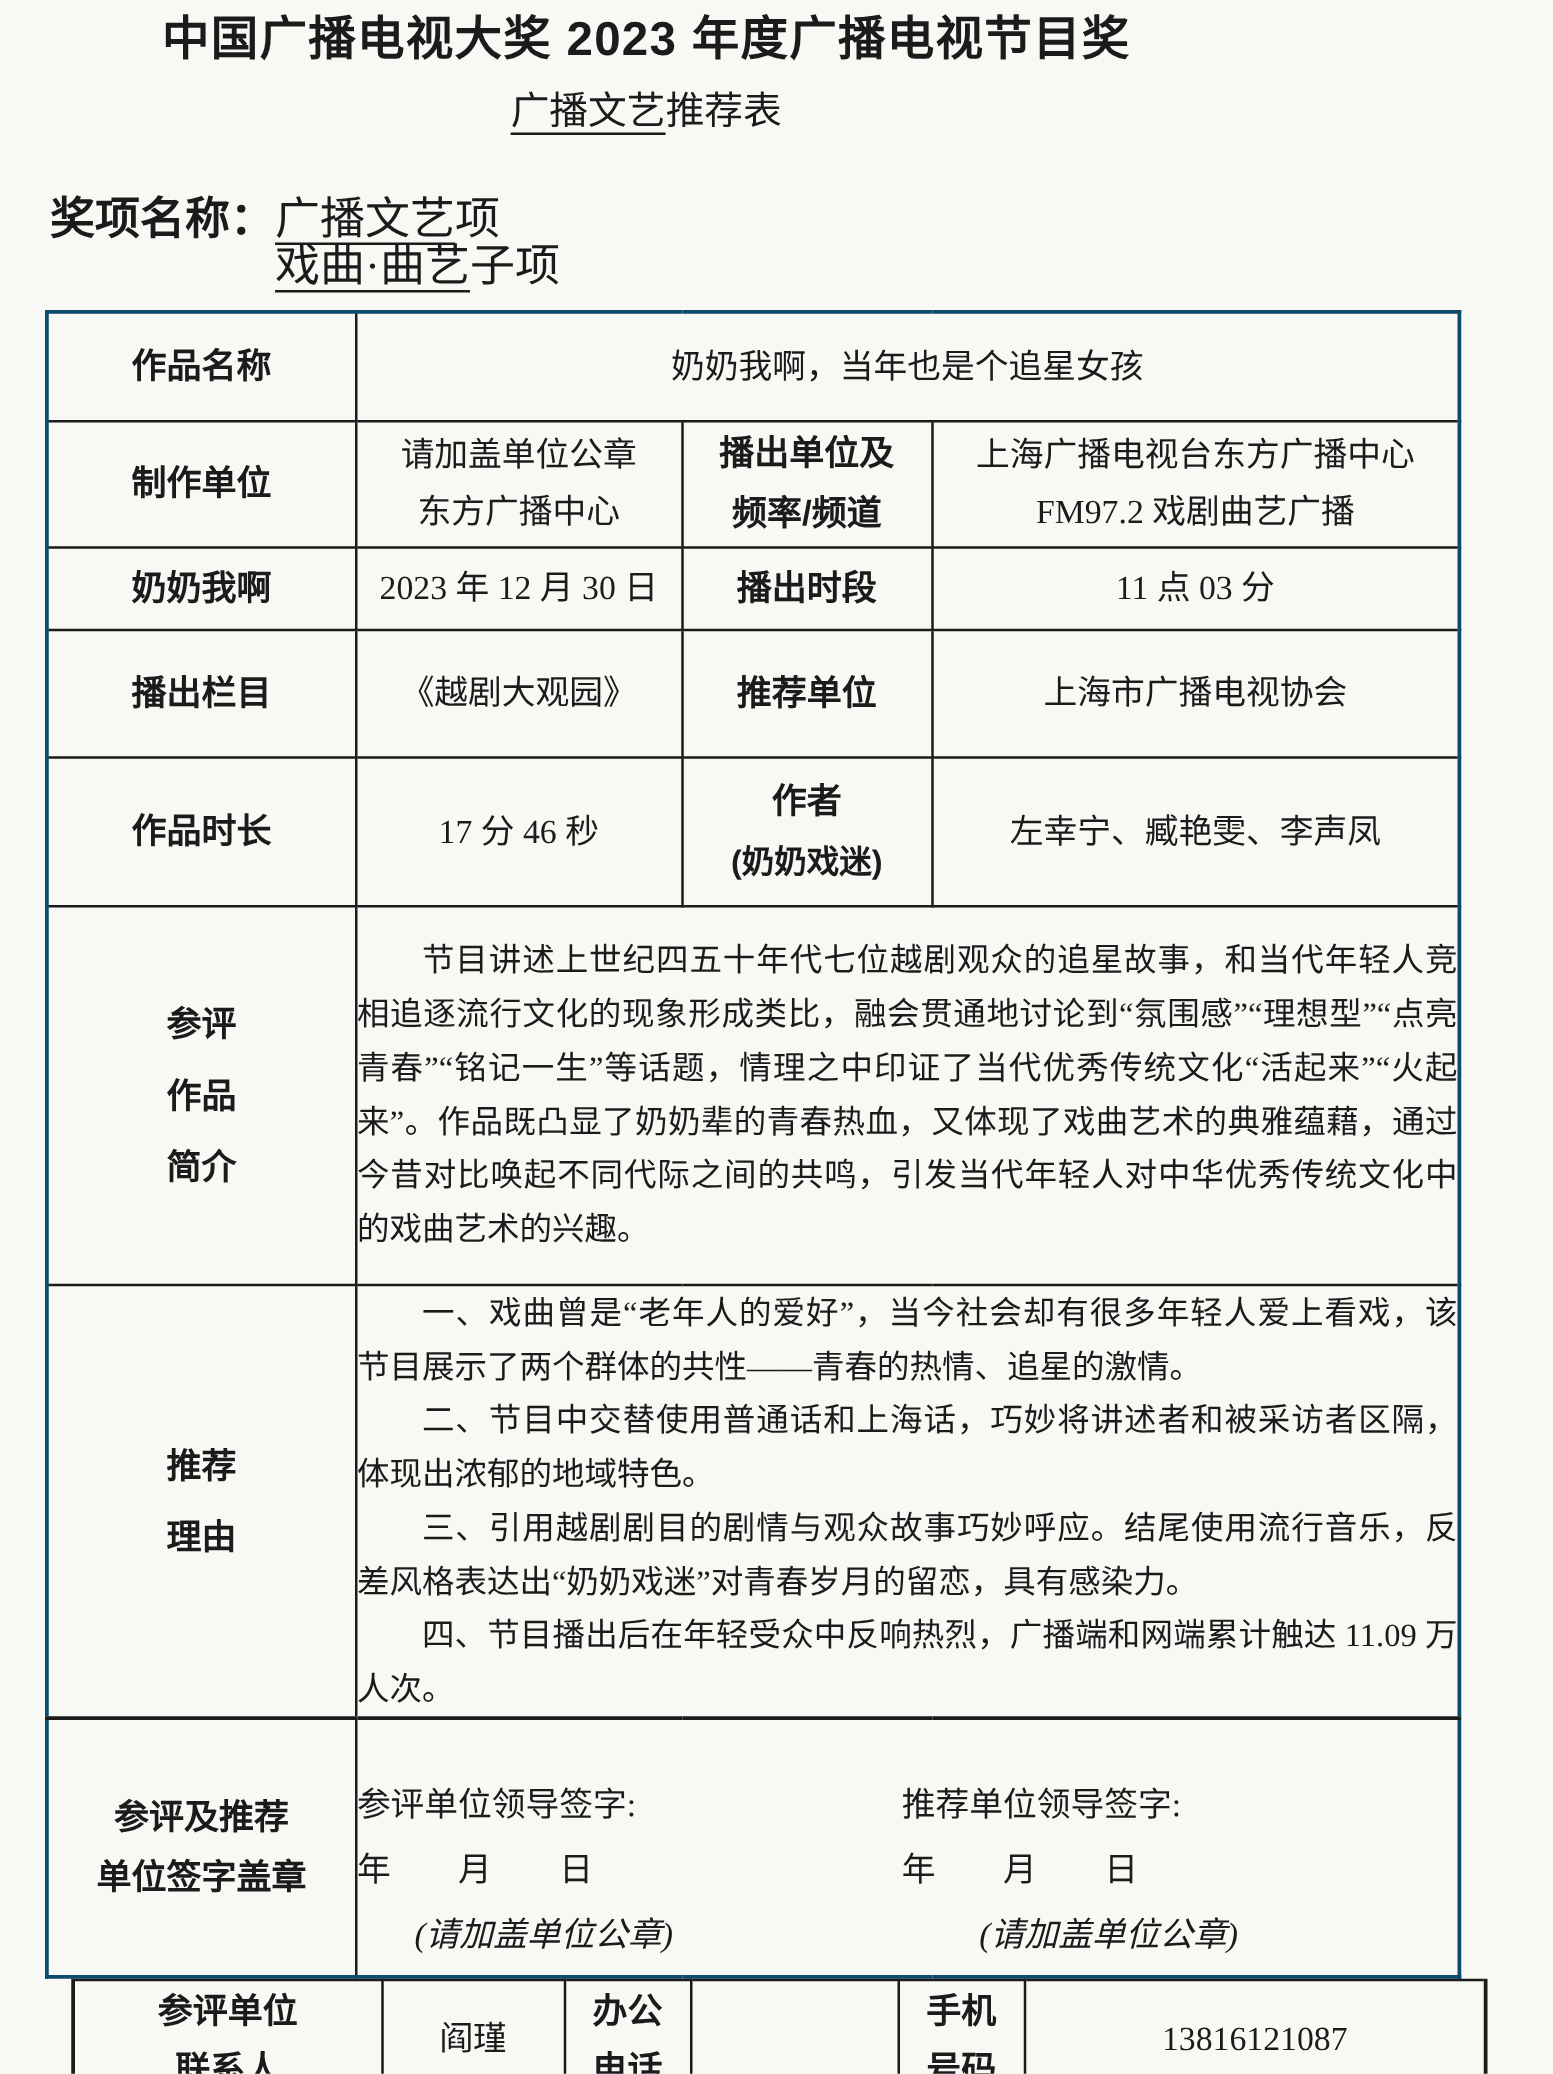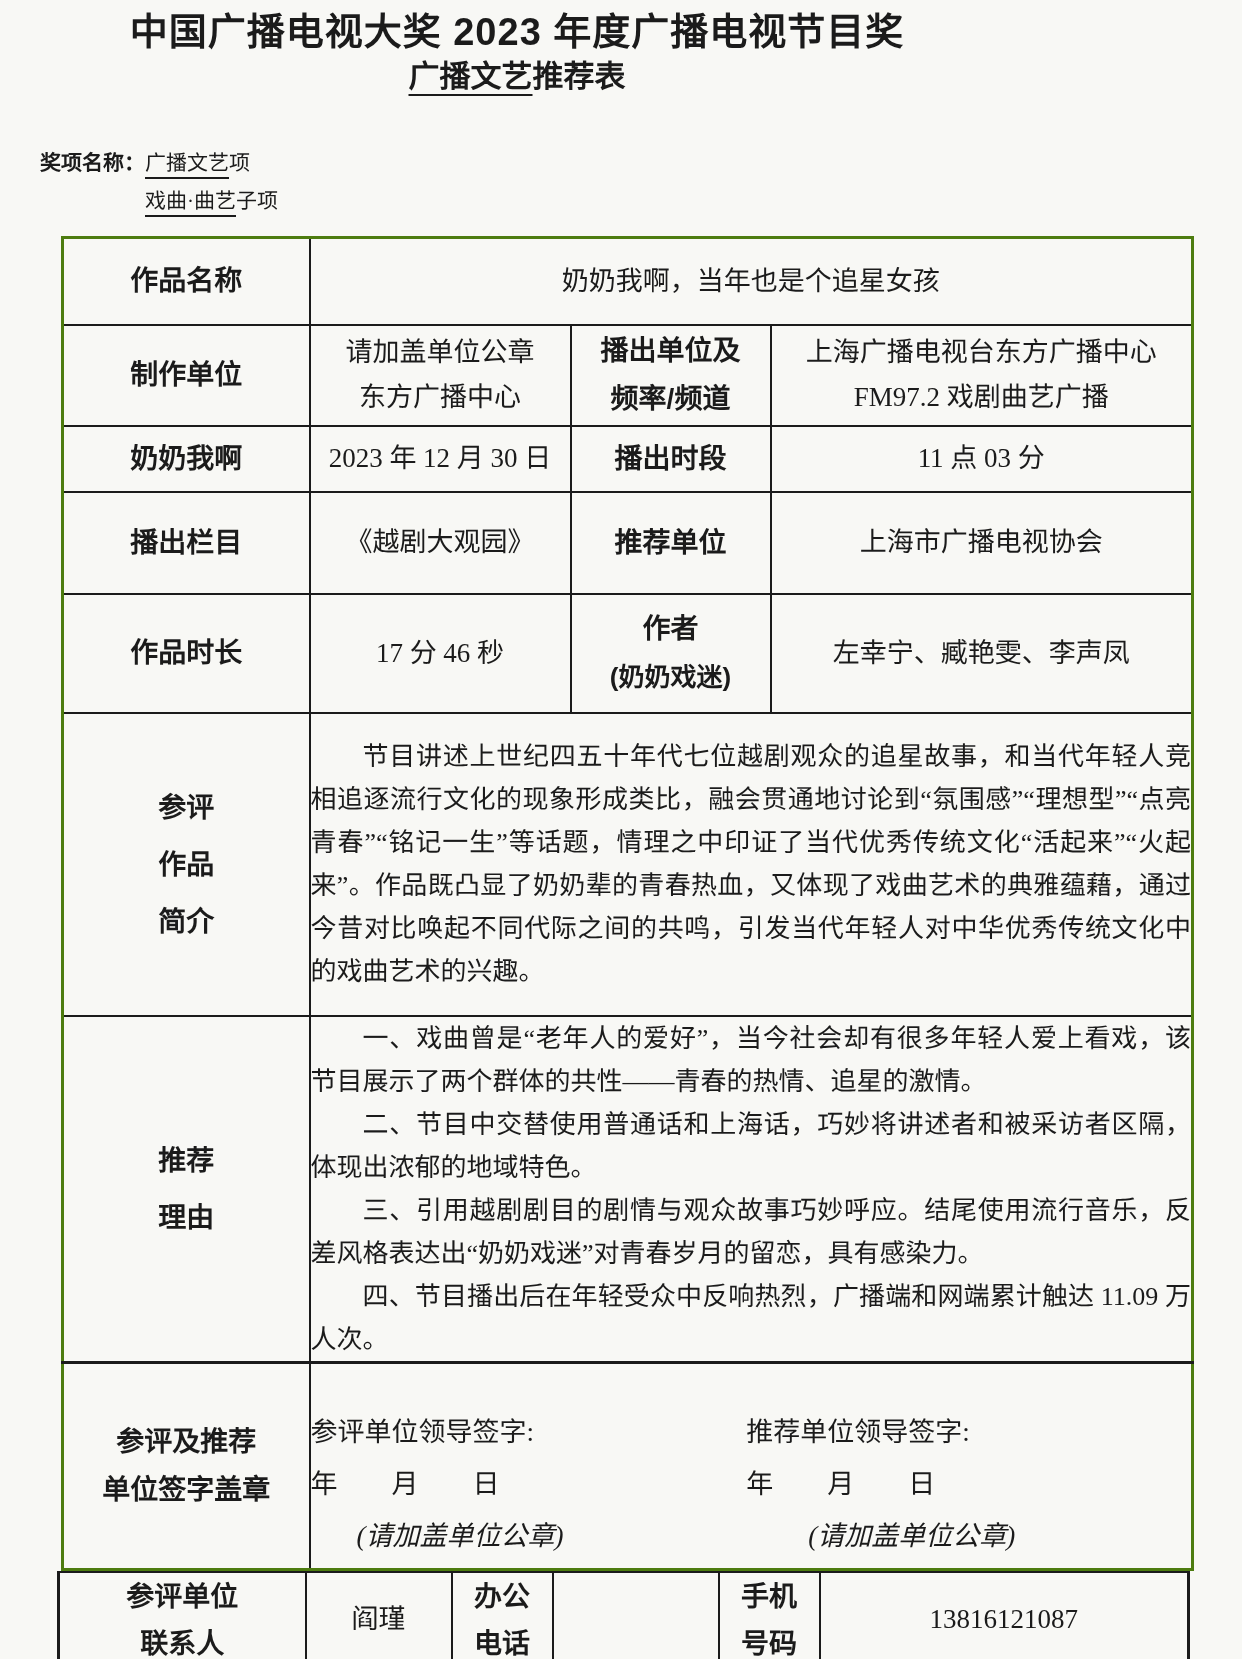--- a/index.html
+++ b/index.html
@@ -19,52 +19,52 @@
     font-family: "Liberation Sans", "DejaVu Sans", sans-serif;
     font-weight: 700;
     font-size: 38px;
     letter-spacing: 1px;
     padding-top: 8px;
     line-height: 48px;
   }
   .doc-subtitle {
     text-align: center;
     font-family: "Liberation Sans", "DejaVu Sans", sans-serif;
-    font-weight: 700;
+    font-weight: 400;
     font-size: 31px;
     line-height: 42px;
-    margin-top: 0;
+    margin-top: 12px;
   }
   .ul {
     text-decoration: underline;
     text-decoration-thickness: 2px;
     text-underline-offset: 7px;
   }
 
   .award-block {
     display: flex;
     align-items: flex-start;
     margin: 46px 0 16px 40px;
-    font-size: 21px;
+    font-size: 36px;
   }
   .award-label {
     font-family: "Liberation Sans", "DejaVu Sans", sans-serif;
     font-weight: 700;
     white-space: nowrap;
     line-height: 38px;
   }
   .award-lines { line-height: 38px; }
   .award-line { white-space: nowrap; }
 
   table.form {
     border-collapse: collapse;
     table-layout: fixed;
     width: 1130px;
-    margin-left: 61px;
-    border: 3px solid #4d7c0f;
+    margin-left: 36px;
+    border: 3px solid #0c4a6e;
   }
   table.form td, table.form th {
     border: 2px solid #1b1b1b;
     padding: 0;
     vertical-align: middle;
   }
   th.label {
     font-family: "Liberation Sans", "DejaVu Sans", sans-serif;
     font-weight: 700;
     font-size: 28px;

